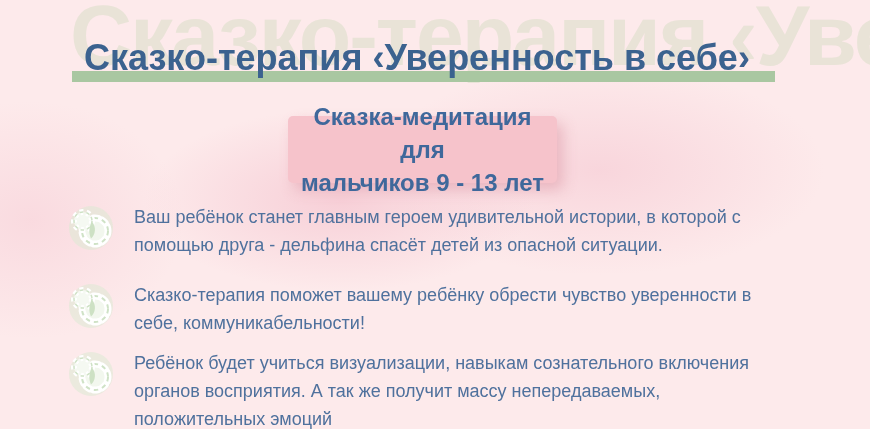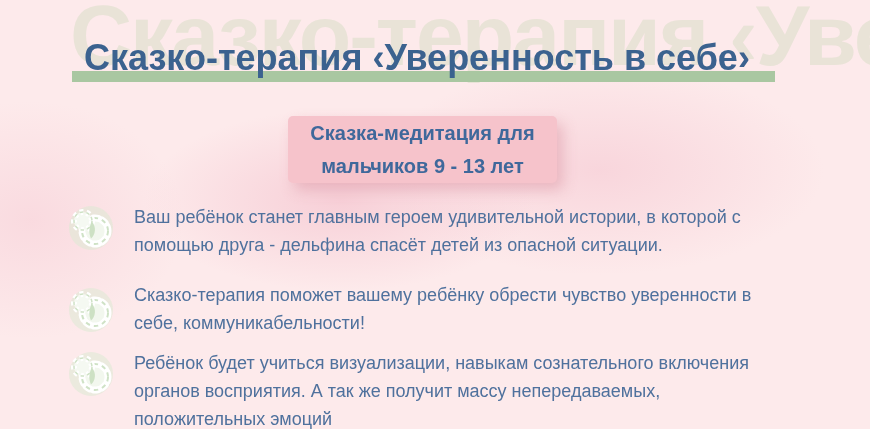--- a/index.html
+++ b/index.html
@@ -66,36 +66,36 @@
     height: 67px;
     background: #f6c3cb;
     border-radius: 5px;
     box-shadow: 6px 7px 14px rgba(214, 140, 156, 0.45);
     display: flex;
     align-items: center;
     justify-content: center;
     text-align: center;
   }
   .badge-text {
-    font-size: 20px;
+    font-size: 24px;
     font-weight: bold;
     line-height: 33px;
     color: #3f689b;
     white-space: pre-line;
   }
 
   
   .bullet-row {
     position: absolute;
     left: 68px;
     display: flex;
     align-items: flex-start;
   }
   .bullet-row.row-1 { top: 203px; }
-  .bullet-row.row-2 { top: 281px; align-items: center; }
+  .bullet-row.row-2 { top: 281px; }
   .bullet-row.row-3 { top: 349px; }
 
   .bullet-icon {
     flex: 0 0 46px;
     width: 46px;
     height: 46px;
     margin-top: 2px;
   }
 
   .bullet-text {

